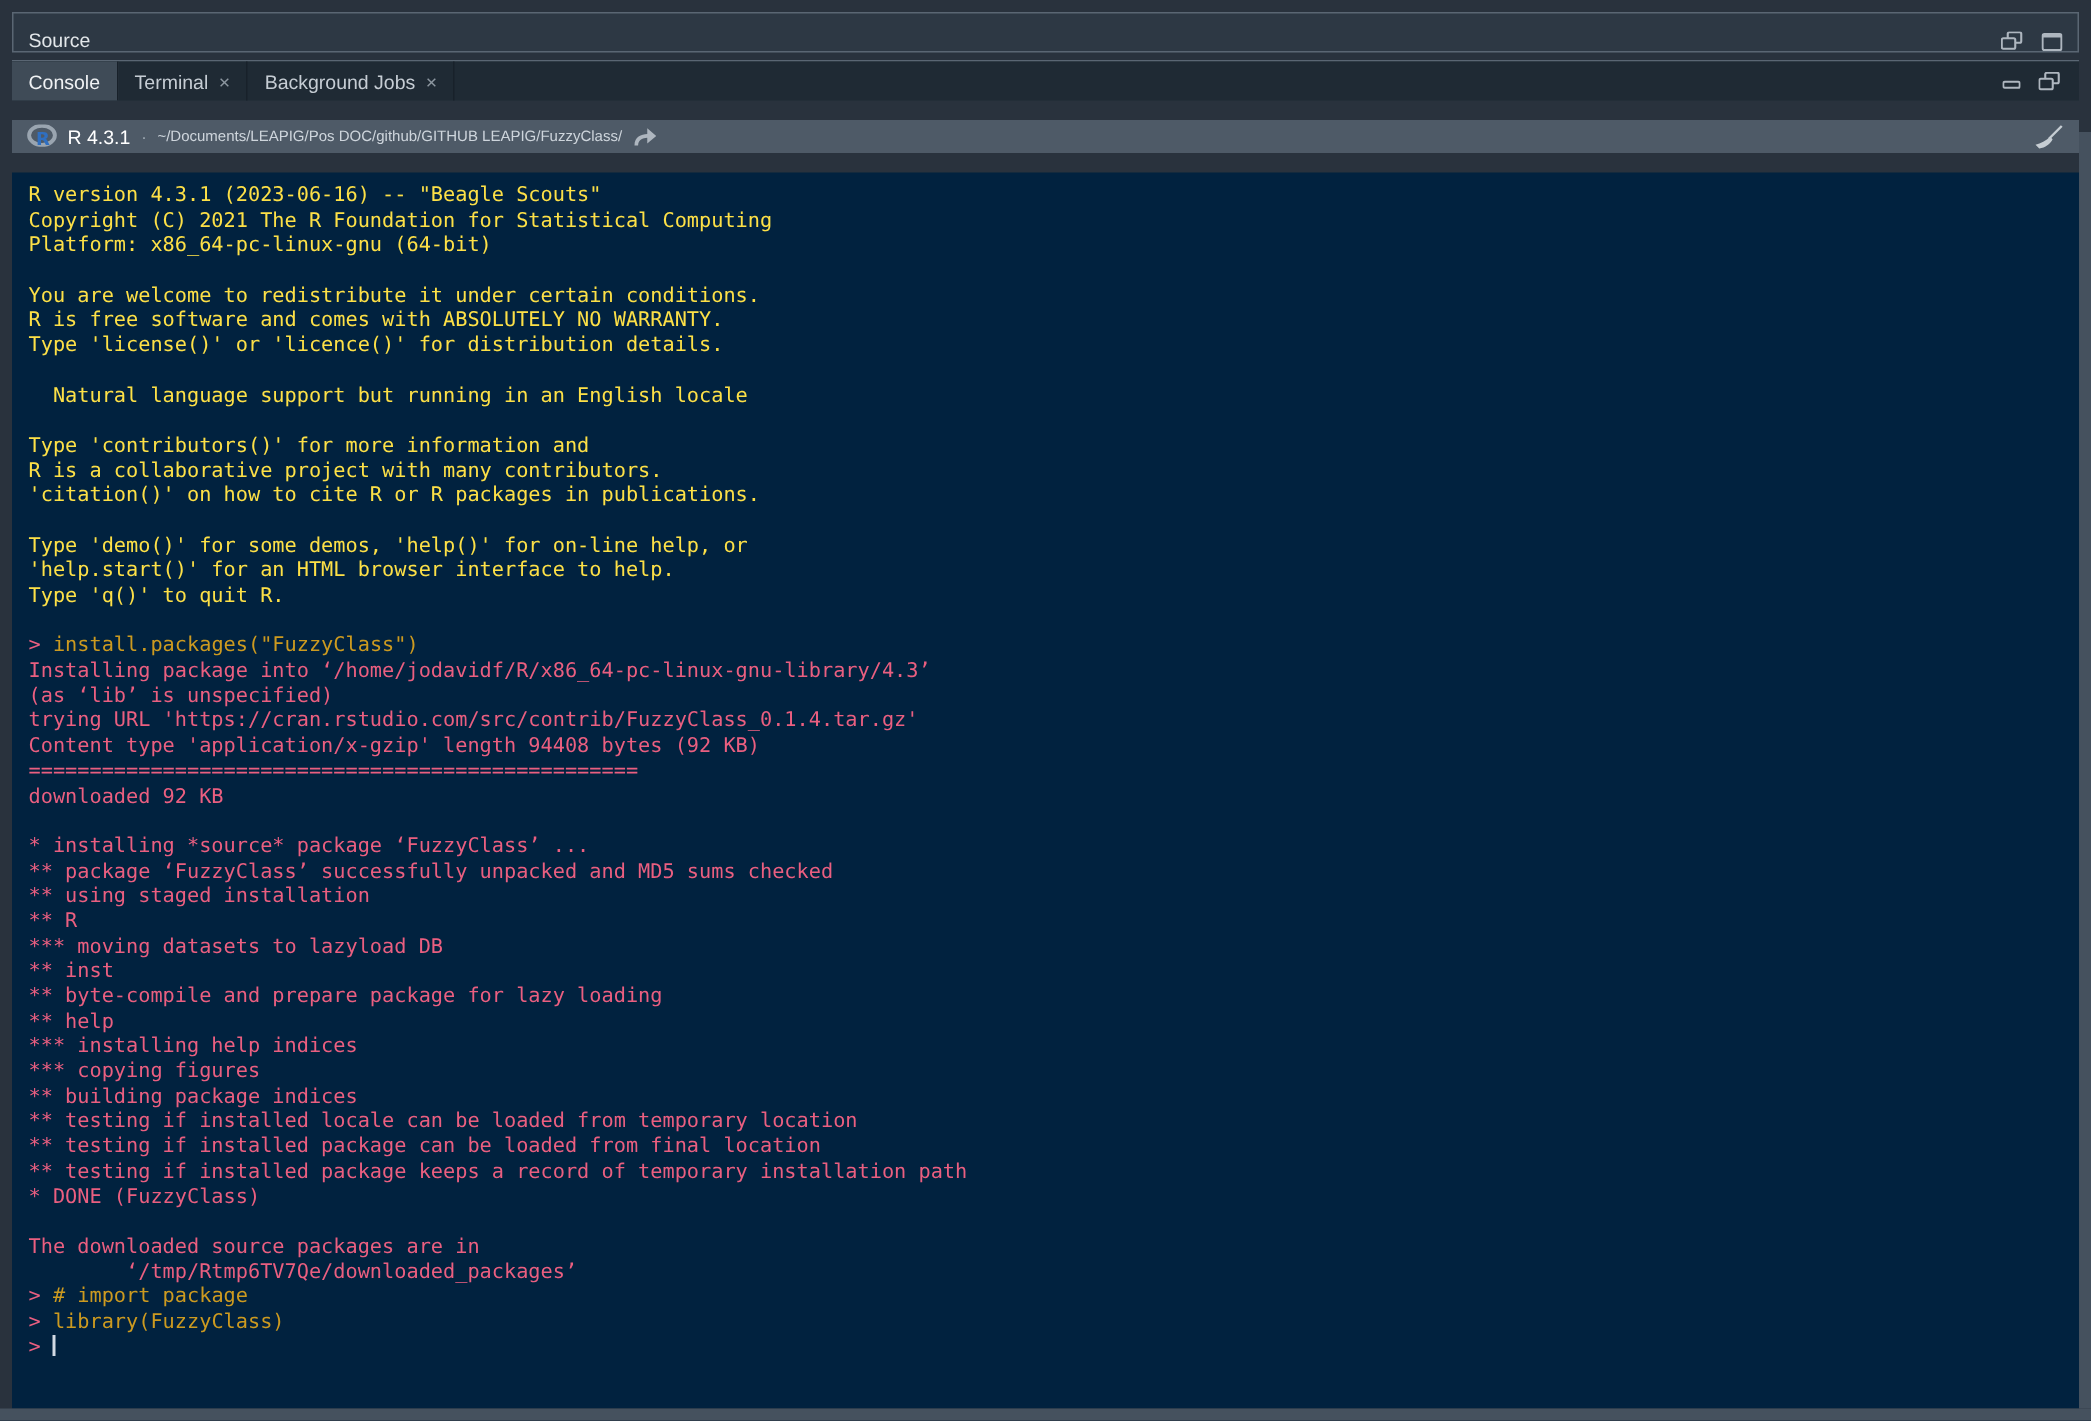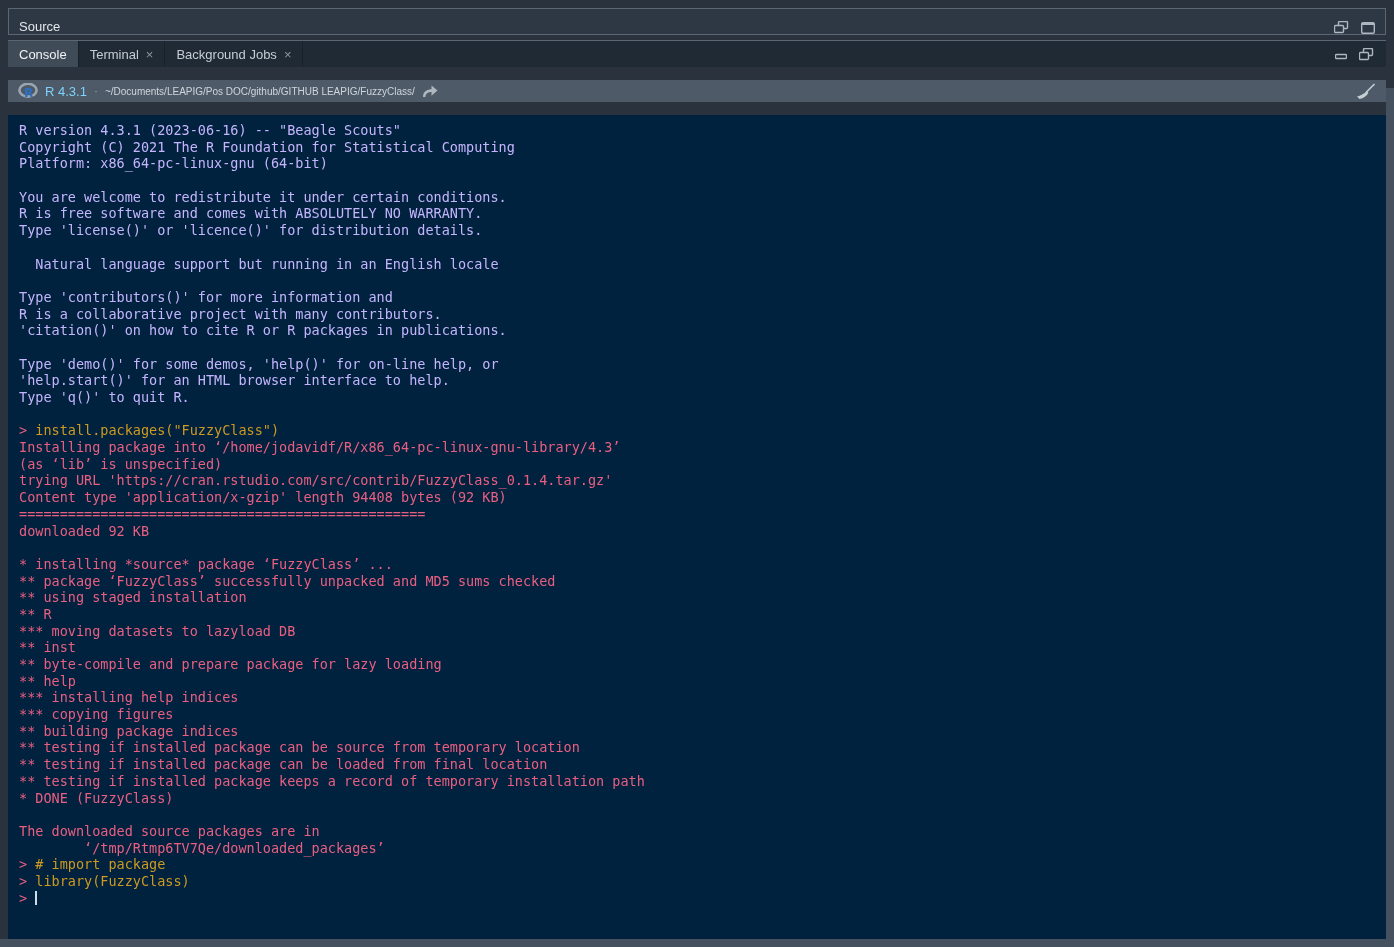--- a/index.html
+++ b/index.html
@@ -18,30 +18,30 @@
                    border-top:1px solid #5a6673; display:flex; flex-direction:column;gap:13px; }
   .tab-bar { height:26px; background:#1f2a34; display:flex; align-items:stretch; }
   .tab { display:flex; align-items:center; gap:7px; padding:0 11px; font-size:13px;
          color:#c6cdd4; border-right:1px solid #18212a; cursor:default; }
   .tab.active { background:#3f4b57; color:#f0f2f4; }
   .tab .close { color:#8d97a0; font-size:13px; line-height:1; }
   .tab-bar .win-icons { padding-right:12px; }
 
   .toolbar { height:22px; background:#4e5a67; display:flex; align-items:center;
              padding:0 10px; gap:7px; }
-  .toolbar .rver { color:#7dd3fc; font-size:13px; }
+  .toolbar .rver { color:#ffffff; font-size:13px; }
   .toolbar .sep  { color:#9aa5ae; font-size:12px; }
   .toolbar .wd   { color:#ced5dc; font-size:10px; }
   .toolbar .spacer { flex:1; }
 
   .output { flex:1; background:#01223f; overflow:hidden;
             padding:7px 0 0 11px; cursor:text; }
   .ln { font-family:"DejaVu Sans Mono", monospace; font-size:13.5px;
         line-height:16.7px; height:16.7px; white-space:pre; }
-  .seg-d   { color:#c4b5fd;margin-top:48px; }
+  .seg-d   { color:#fde047;margin-top:48px; }
   .seg-m   { color:#ea5f80; }
   .seg-p   { color:#ea5f80; }
   .seg-c   { color:#cc9a20; }
   .cursor  { display:inline-block; width:2px; height:14px; background:#d2dae4;
              vertical-align:-2px; }
 
   
   .strip-right  { position:absolute; left:1386px; top:88px; width:8px; height:851px; background:#45515e; }
   .strip-bottom { position:absolute; left:0; top:939px; width:1394px; height:8px; background:#45515e; }
 
@@ -152,21 +152,21 @@
       <div class="ln"><span class="seg-m">** package ‘FuzzyClass’ successfully unpacked and MD5 sums checked</span></div>
       <div class="ln"><span class="seg-m">** using staged installation</span></div>
       <div class="ln"><span class="seg-m">** R</span></div>
       <div class="ln"><span class="seg-m">*** moving datasets to lazyload DB</span></div>
       <div class="ln"><span class="seg-m">** inst</span></div>
       <div class="ln"><span class="seg-m">** byte-compile and prepare package for lazy loading</span></div>
       <div class="ln"><span class="seg-m">** help</span></div>
       <div class="ln"><span class="seg-m">*** installing help indices</span></div>
       <div class="ln"><span class="seg-m">*** copying figures</span></div>
       <div class="ln"><span class="seg-m">** building package indices</span></div>
-      <div class="ln"><span class="seg-m">** testing if installed package can be source from temporary location</span></div>
+      <div class="ln"><span class="seg-m">** testing if installed locale can be loaded from temporary location</span></div>
       <div class="ln"><span class="seg-m">** testing if installed package can be loaded from final location</span></div>
       <div class="ln"><span class="seg-m">** testing if installed package keeps a record of temporary installation path</span></div>
       <div class="ln"><span class="seg-m">* DONE (FuzzyClass)</span></div>
       <div class="ln">&nbsp;</div>
       <div class="ln"><span class="seg-m">The downloaded source packages are in</span></div>
       <div class="ln"><span class="seg-m">        ‘/tmp/Rtmp6TV7Qe/downloaded_packages’</span></div>
       <div class="ln"><span class="seg-p">&gt; </span><span class="seg-c"># import package</span></div>
       <div class="ln"><span class="seg-p">&gt; </span><span class="seg-c">library(FuzzyClass)</span></div>
       <div class="ln"><span class="seg-p">&gt; </span><span class="cursor"></span></div>
     </div>

